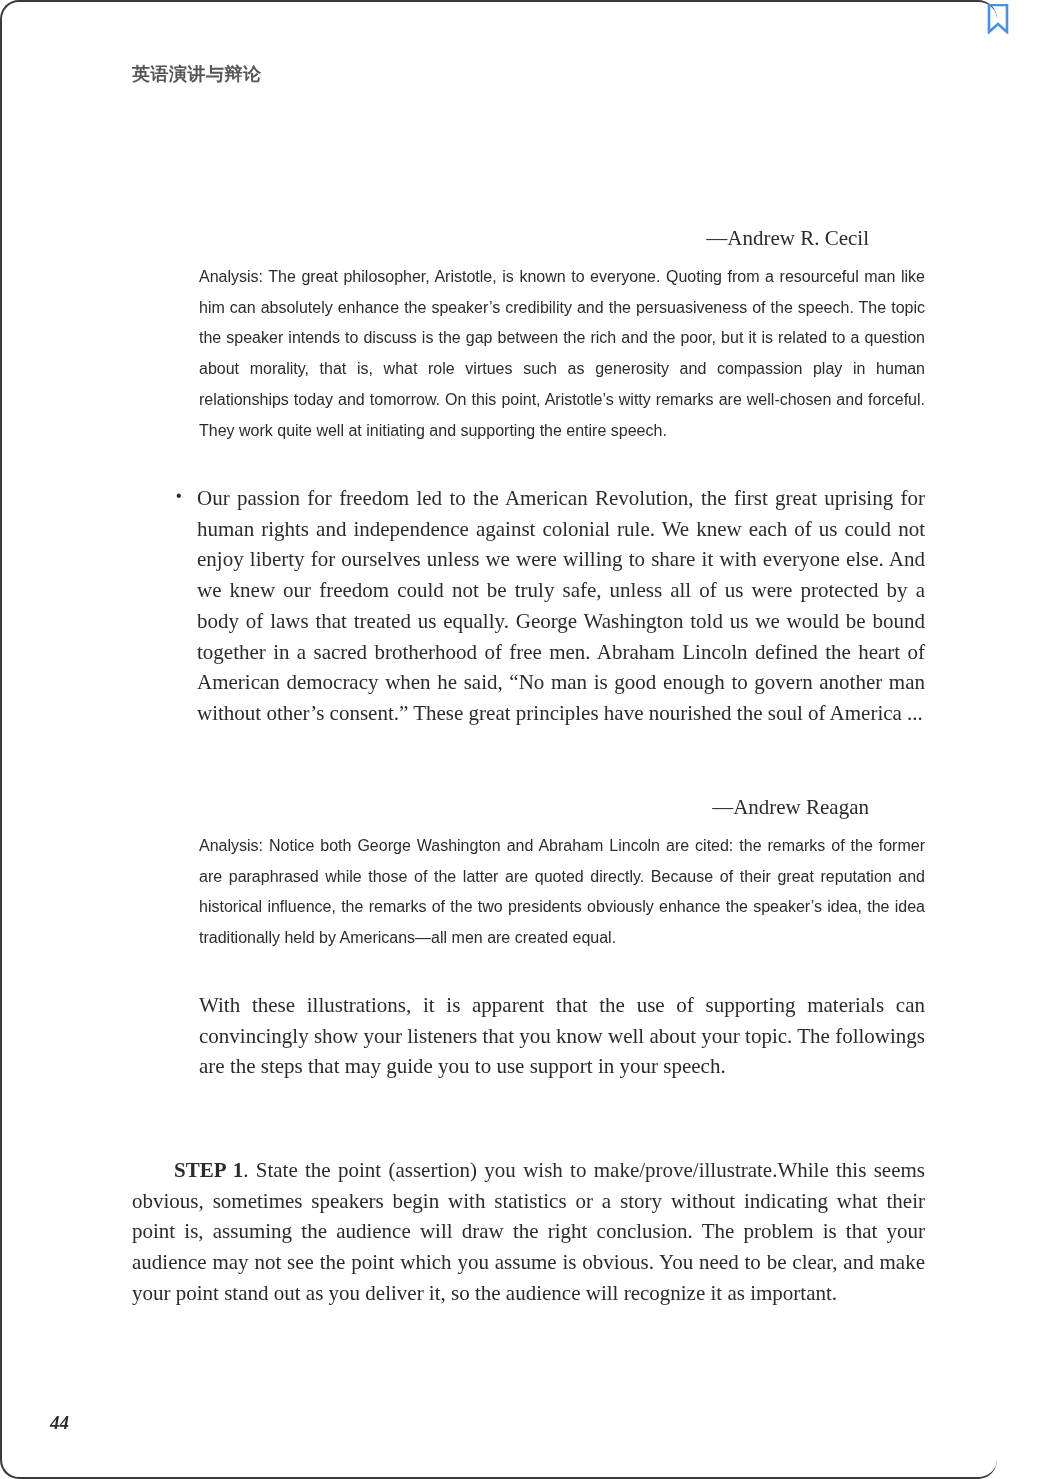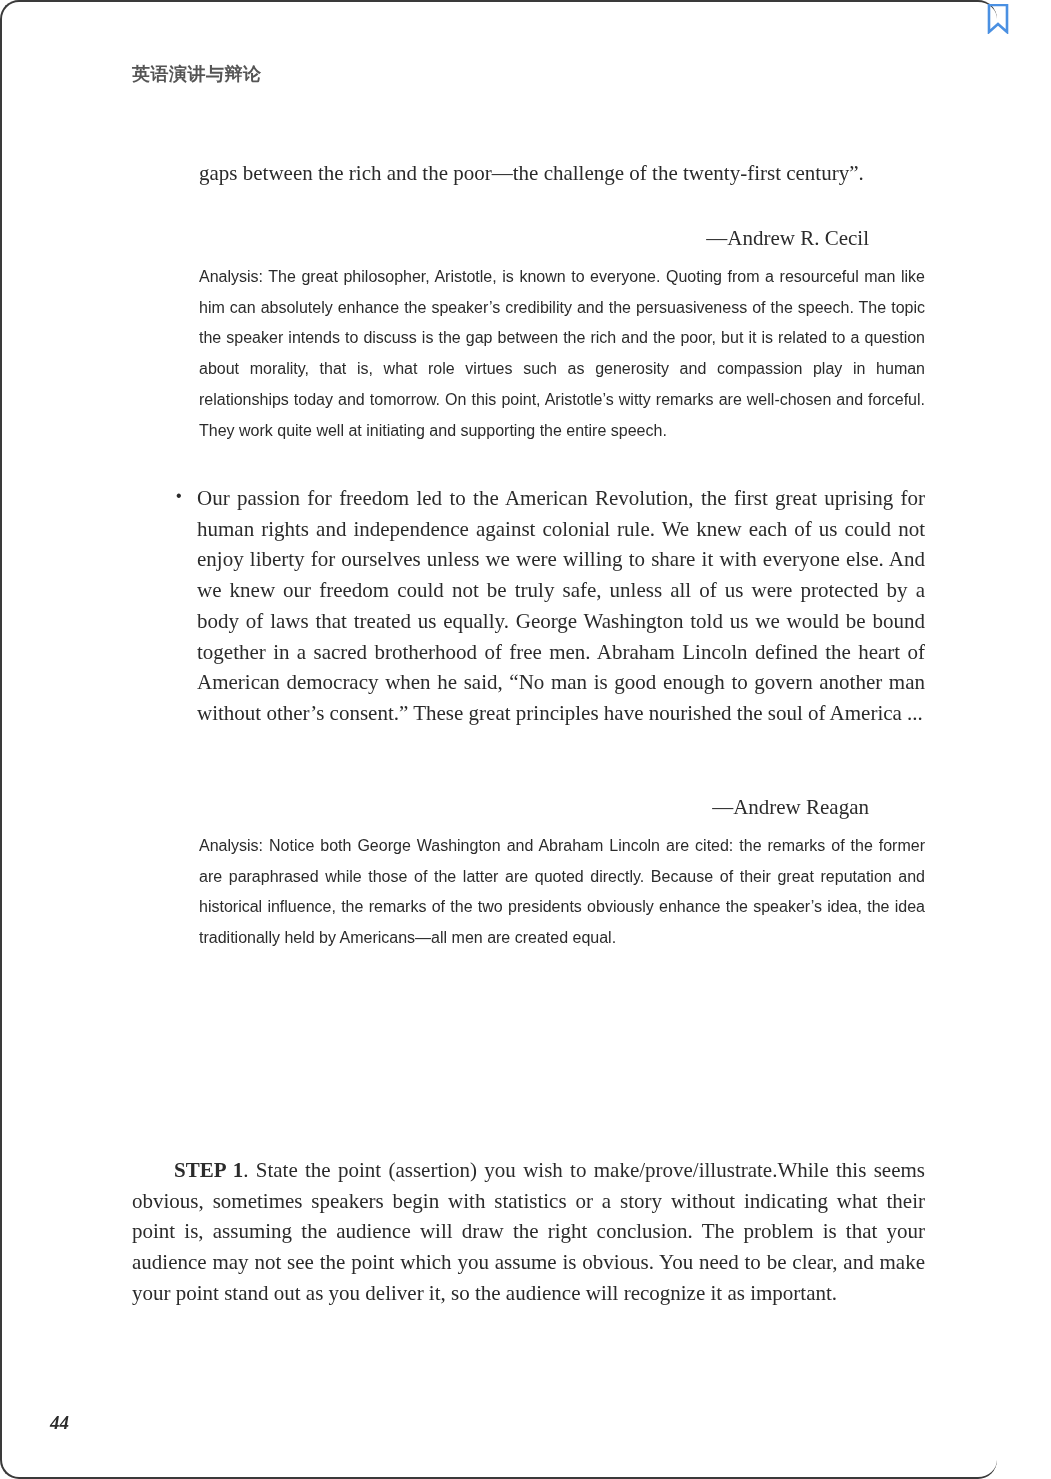--- a/index.html
+++ b/index.html
@@ -59,31 +59,31 @@
 <div class="page">
 
   <div class="bookmark">
     <svg width="24" height="30" viewBox="0 0 24 30">
       <path d="M3 1 H21 V28 L12 20 L3 28 Z" fill="none" stroke="#4a90e2" stroke-width="2.6" stroke-linejoin="miter"></path>
     </svg>
   </div>
 
   <div class="running-head">英语演讲与辩论</div>
 
-  <p class="block serif" style="top:156px;">gaps between the rich and the poor—the challenge of the twenty-first century”.</p>
 
   <div class="attr" style="top:224px;">—Andrew R. Cecil</div>
 
   <p class="block sans" style="top:260px;">Analysis: The great philosopher, Aristotle, is known to everyone. Quoting from a resourceful man like him can absolutely enhance the speaker’s credibility and the persuasiveness of the speech. The topic the speaker intends to discuss is the gap between the rich and the poor, but it is related to a question about morality, that is, what role virtues such as generosity and compassion play in human relationships today and tomorrow. On this point, Aristotle’s witty remarks are well-chosen and forceful. They work quite well at initiating and supporting the entire speech.</p>
 
   <span class="bullet">•</span>
   <p class="bullet-text serif">Our passion for freedom led to the American Revolution, the first great uprising for human rights and independence against colonial rule. We knew each of us could not enjoy liberty for ourselves unless we were willing to share it with everyone else. And we knew our freedom could not be truly safe, unless all of us were protected by a body of laws that treated us equally. George Washington told us we would be bound together in a sacred brotherhood of free men. Abraham Lincoln defined the heart of American democracy when he said, “No man is good enough to govern another man without other’s consent.” These great principles have nourished the soul of America ...</p>
 
   <div class="attr" style="top:793px;">—Andrew Reagan</div>
 
   <p class="block sans" style="top:829px;">Analysis: Notice both George Washington and Abraham Lincoln are cited: the remarks of the former are paraphrased while those of the latter are quoted directly. Because of their great reputation and historical influence, the remarks of the two presidents obviously enhance the speaker’s idea, the idea traditionally held by Americans—all men are created equal.</p>
 
+  <p class="block serif" style="top:988px;">With these illustrations, it is apparent that the use of supporting materials can convincingly show your listeners that you know well about your topic. The followings are the steps that may guide you to use support in your speech.</p>
 
   <p class="step serif"><span class="label">STEP 1</span><span>. State the point (assertion) you wish to make/prove/illustrate.While this seems obvious, sometimes speakers begin with statistics or a story without indicating what their point is, assuming the audience will draw the right conclusion. The problem is that your audience may not see the point which you assume is obvious. You need to be clear, and make your point stand out as you deliver it, so the audience will recognize it as important.</span></p>
 
   <div class="folio">44</div>
 
 </div>
 
 </body></html>

